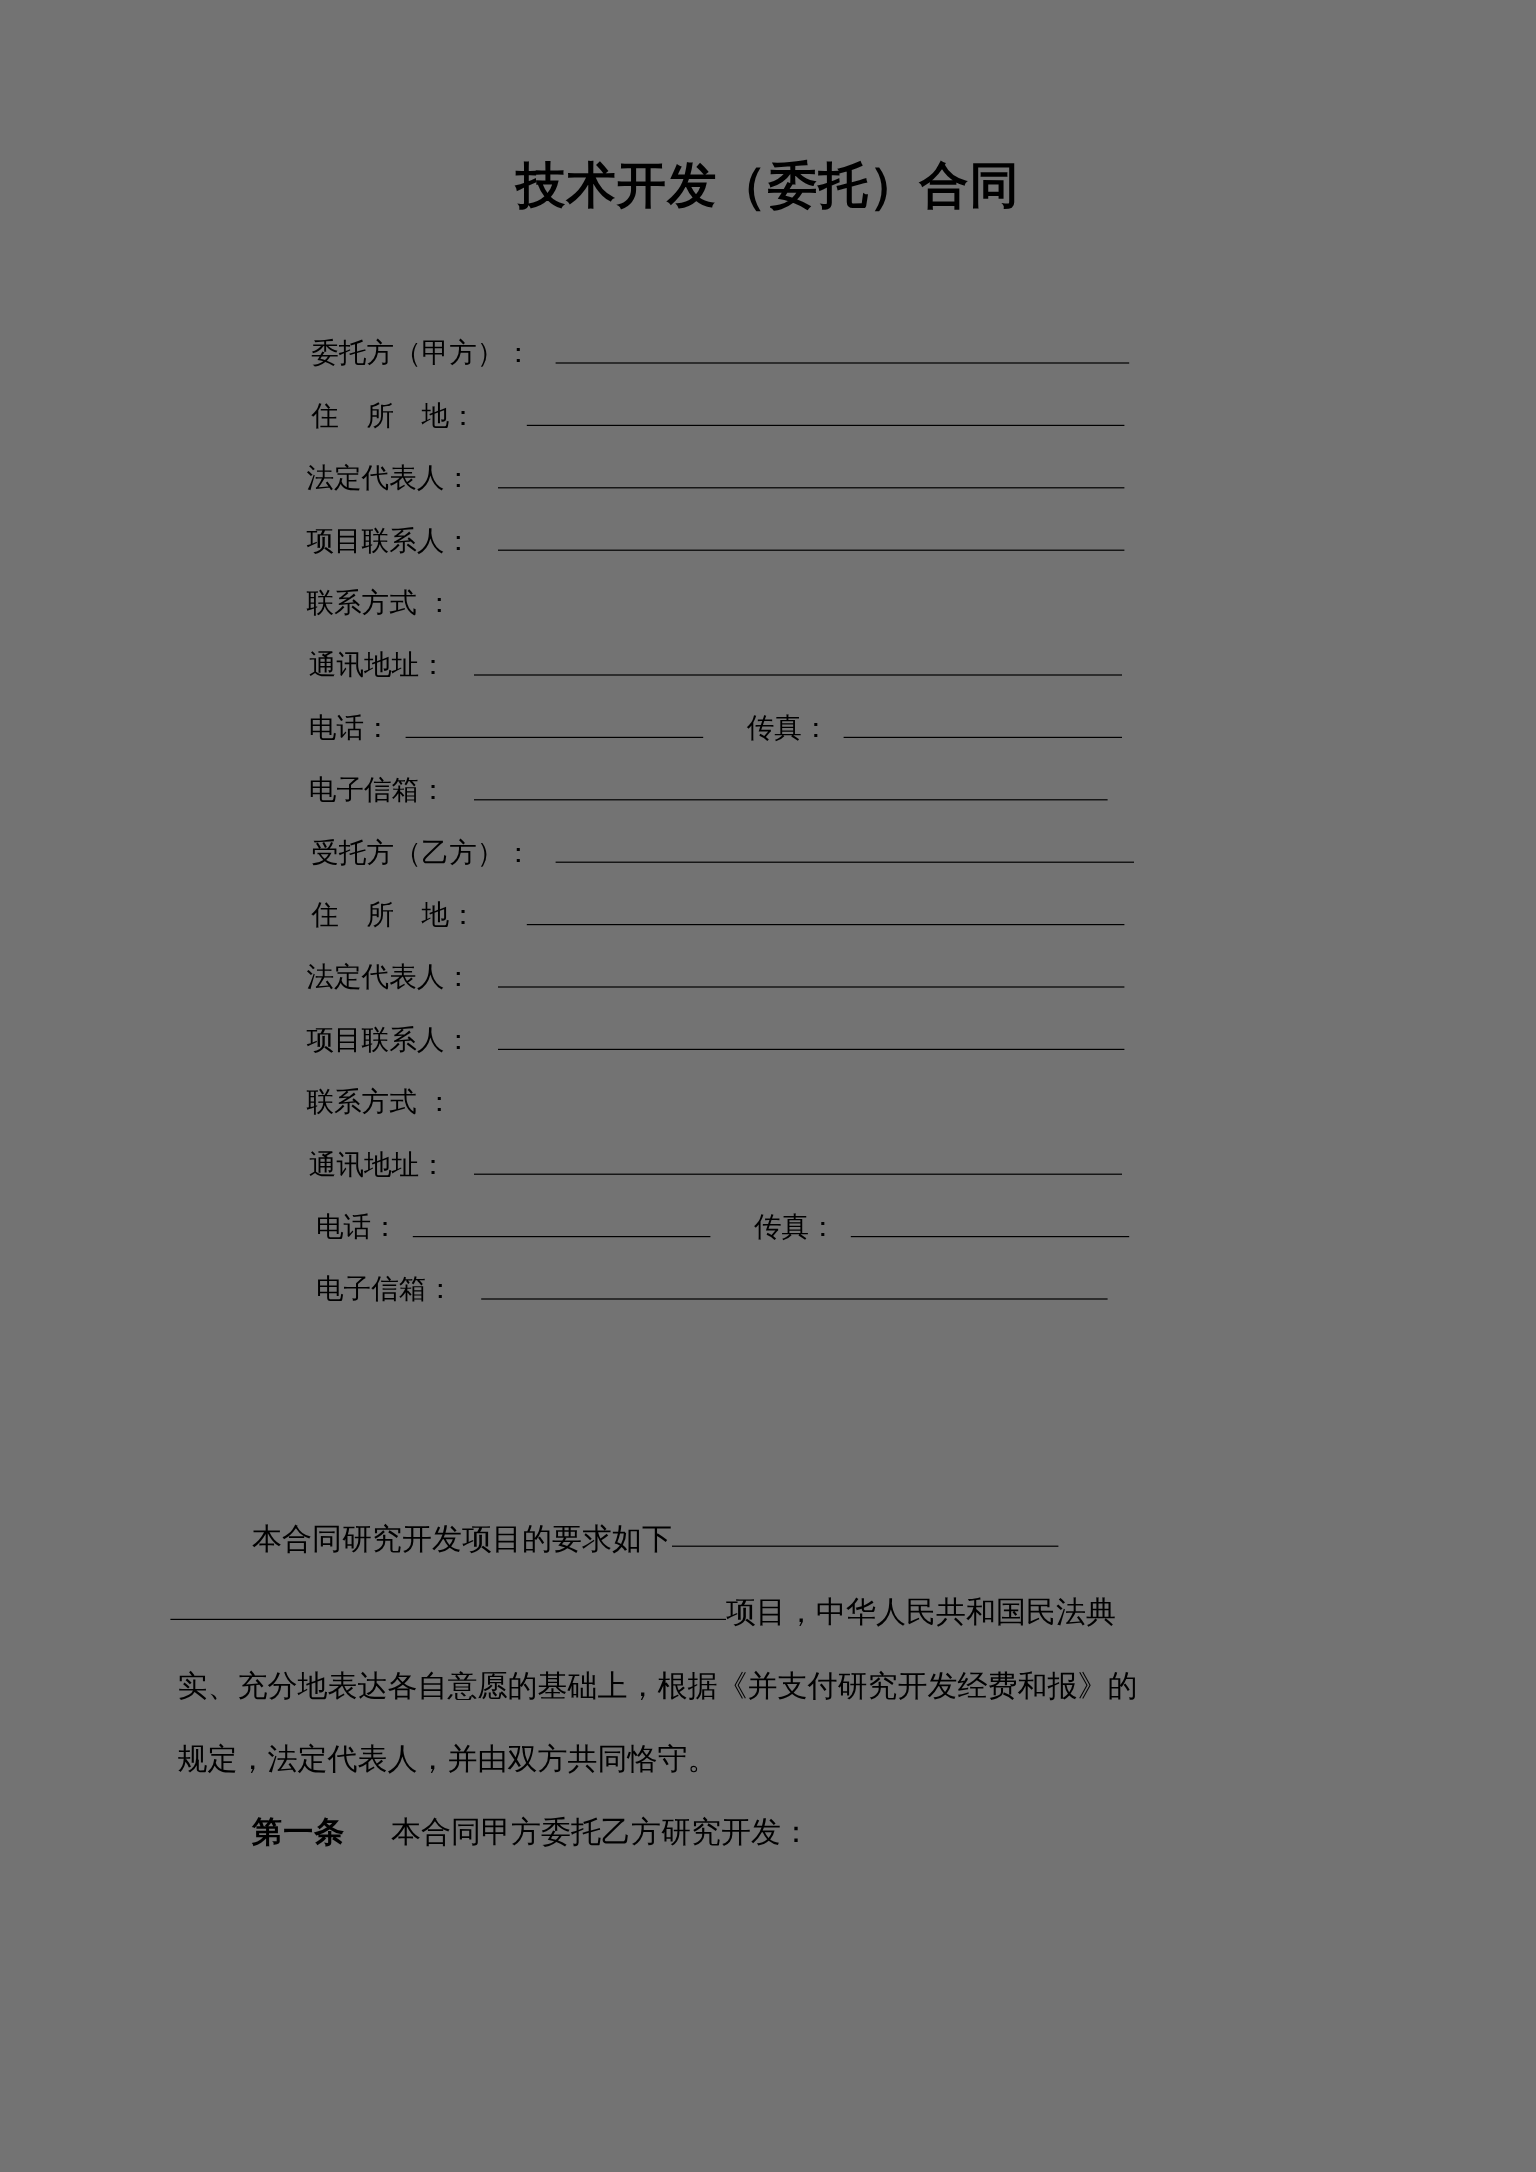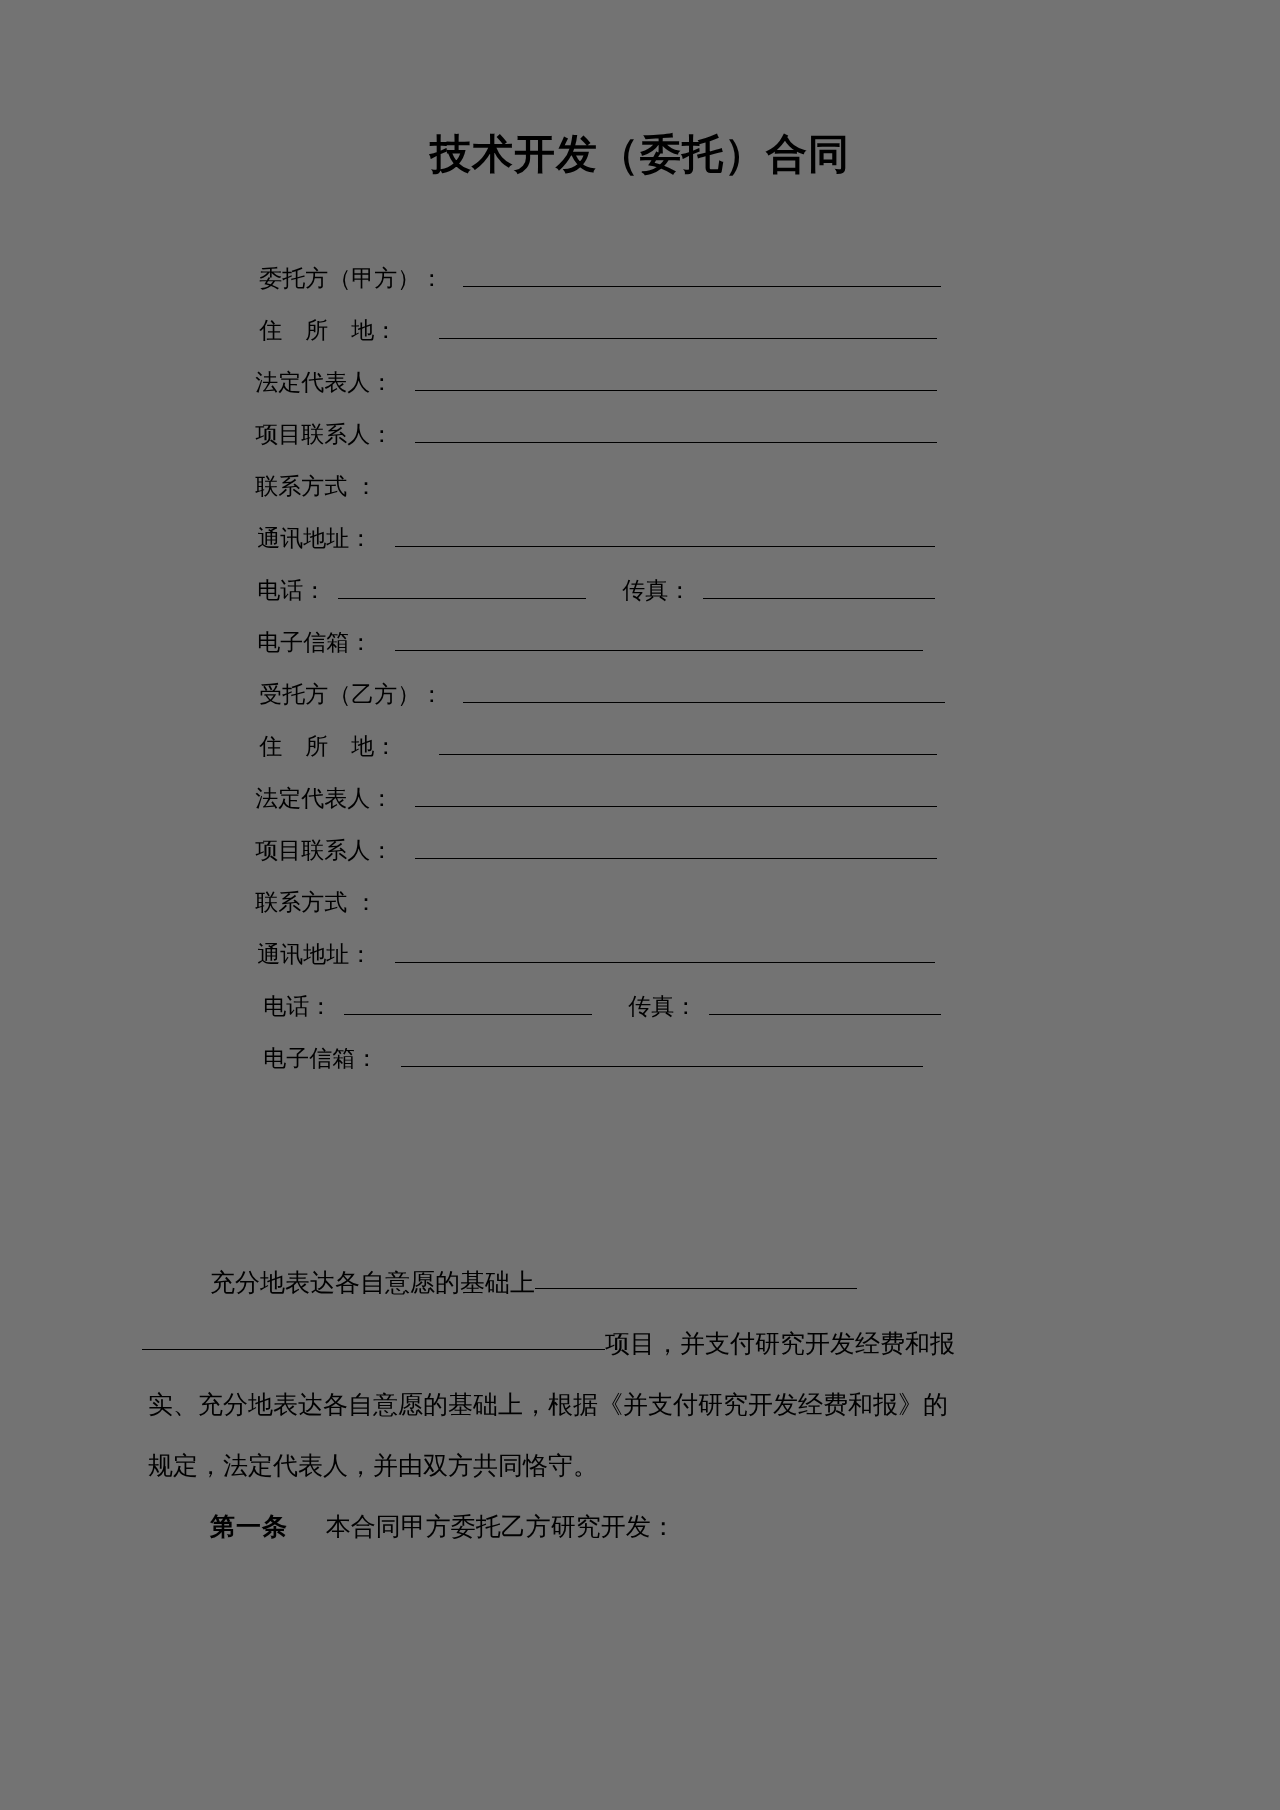--- a/index.html
+++ b/index.html
@@ -33,21 +33,21 @@
     font-size: 41px;
     font-weight: bold;
     letter-spacing: 1px;
     line-height: 56px;
     white-space: pre;
   }
 
   
   .form-block {
     position: absolute;
-    top: 252px;
+    top: 269px;
     left: 0;
     width: 1032px;
   }
   .form-row {
     position: relative;
     height: 52px;
     font-size: 23px;
     line-height: 52px;
     white-space: nowrap;
   }
@@ -196,25 +196,25 @@
         <span class="rule" style="width:522px"></span>
       </div>
     </div>
 
   </div>
 
   <div class="body-block">
 
     <div class="pline">
       <span class="indent2"></span>
-      <span>充分地表达各自意愿的基础上</span><span class="rule" style="width:322px"></span>
+      <span>本合同研究开发项目的要求如下</span><span class="rule" style="width:322px"></span>
     </div>
 
     <div class="pline">
-      <span class="rule" style="width:463px;margin-left:-6px"></span><span>项目，并支付研究开发经费和报</span>
+      <span class="rule" style="width:463px;margin-left:-6px"></span><span>项目，中华人民共和国民法典</span>
     </div>
 
     <div class="pline">实、充分地表达各自意愿的基础上，根据《并支付研究开发经费和报》的</div>
     <div class="pline">规定，法定代表人，并由双方共同恪守。</div>
 
     <div class="pline">
       <span class="indent2"></span>
       <span class="sect-head">第一条</span>
       <span class="sect-gap"></span>
       <span>本合同甲方委托乙方研究开发：</span>

